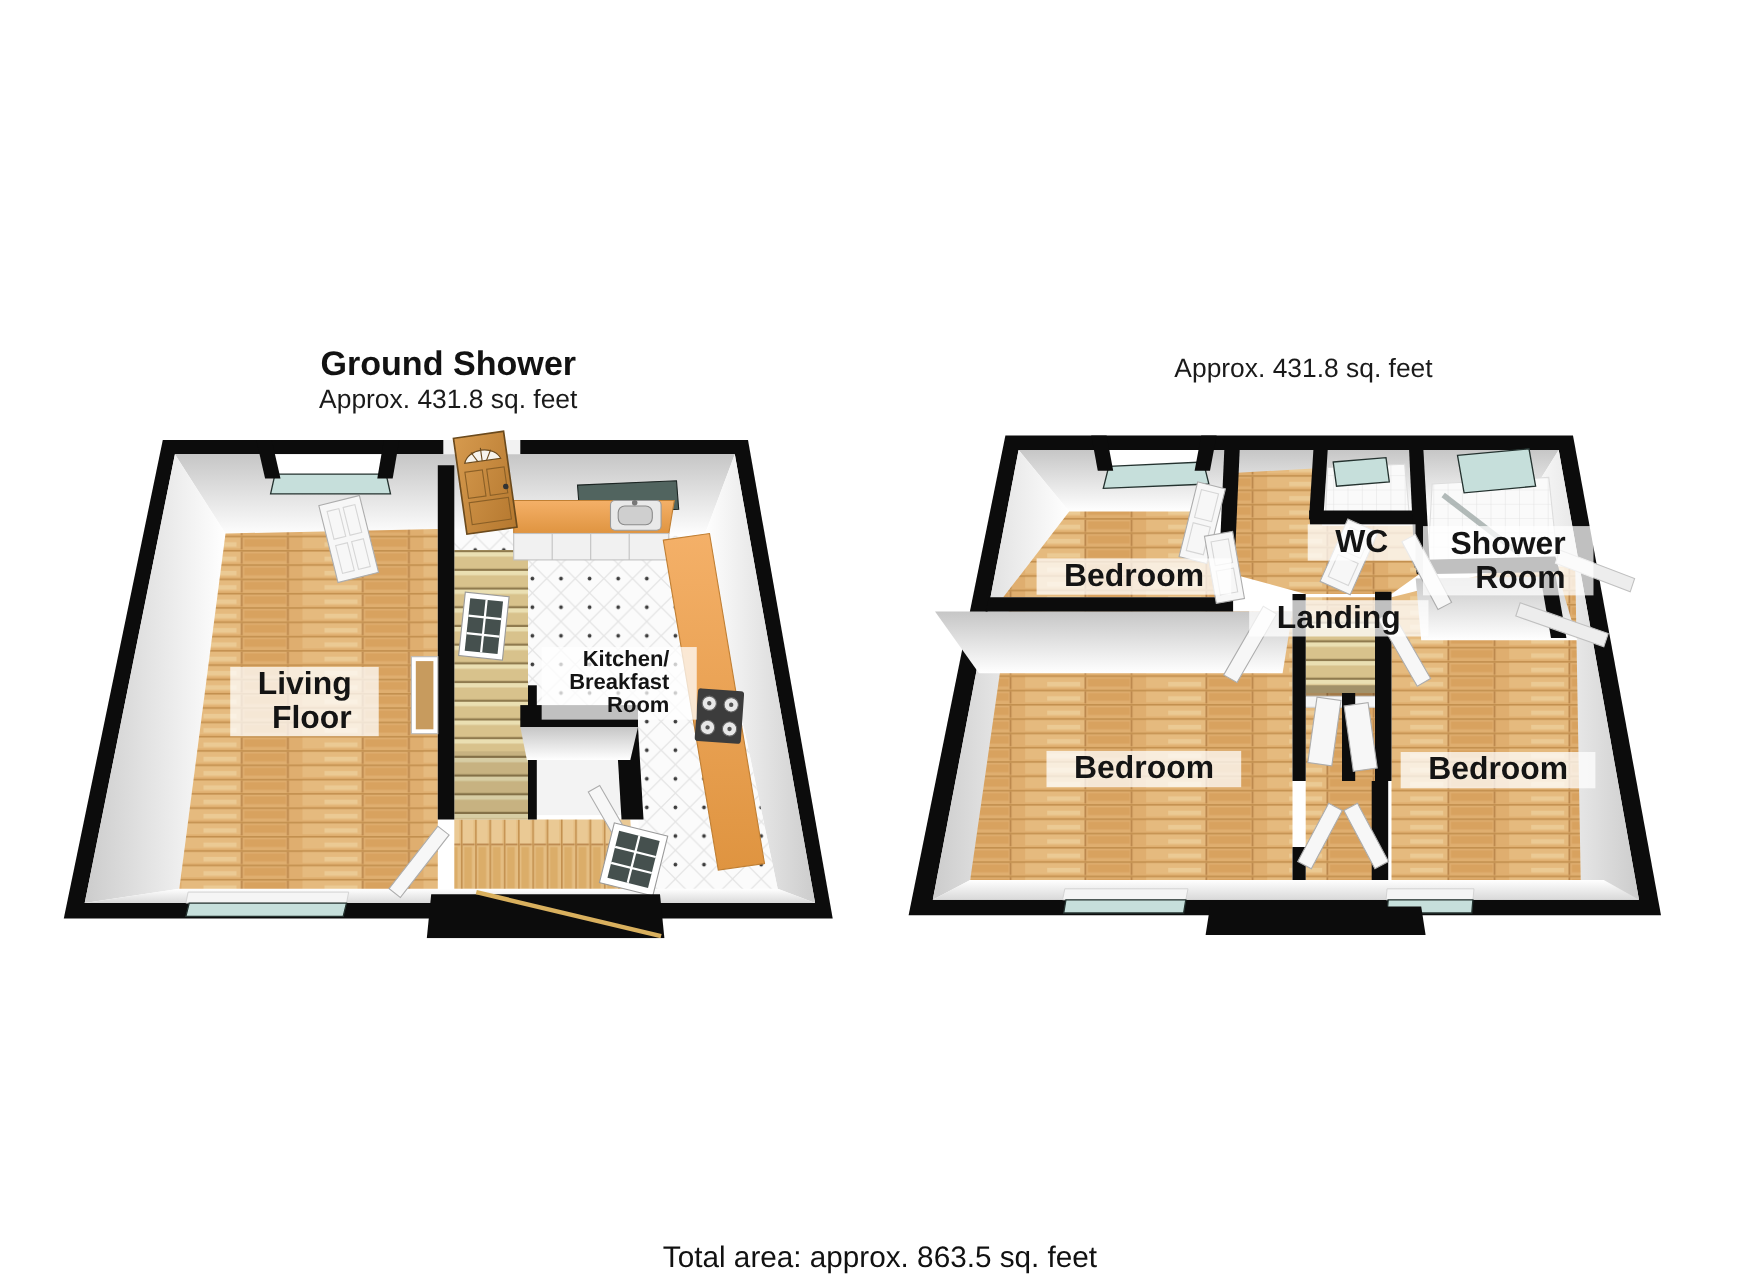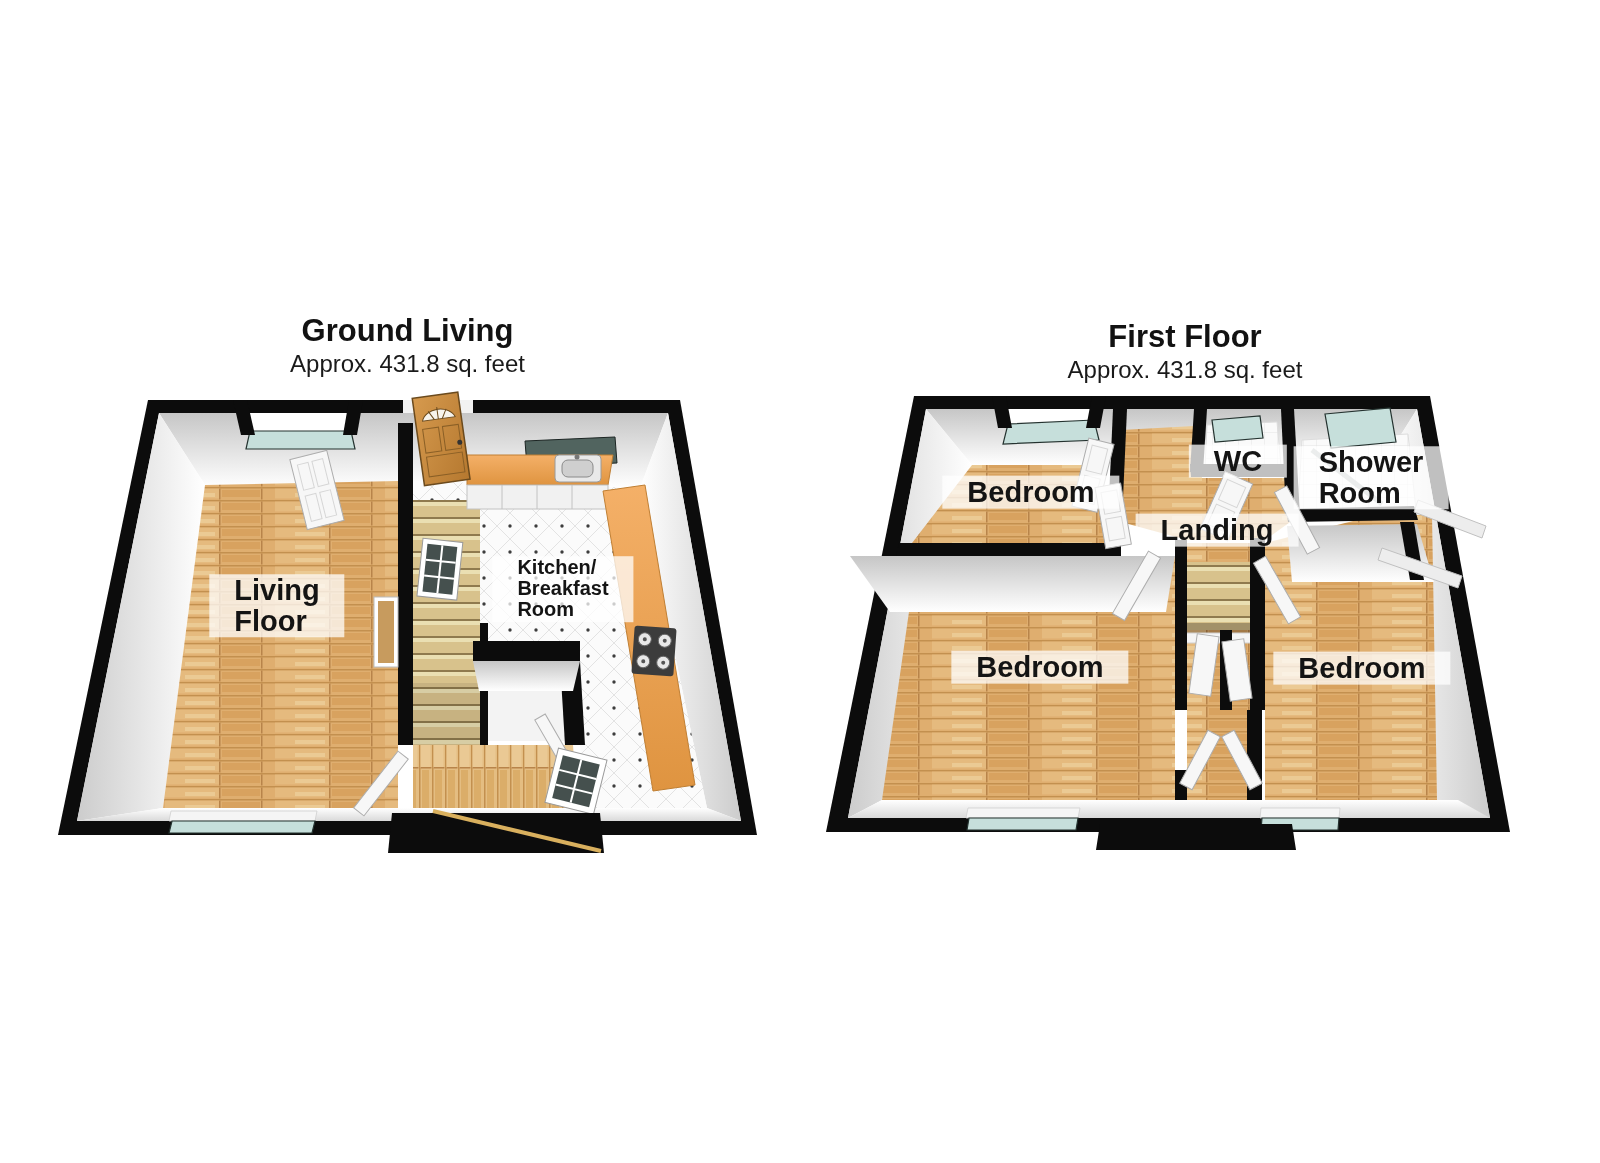--- a/index.html
+++ b/index.html
@@ -9,22 +9,22 @@
   }
   .floor-header{position:absolute;text-align:center;color:#121212;}
   .floor-title{font-size:31px;font-weight:bold;line-height:1.1;}
   .floor-area{font-size:24px;line-height:1.3;color:#1a1a1a;}
   .plan{position:absolute;}
   .plan svg{display:block;}
   .room-label{
     position:absolute;transform:translate(-50%,-50%);
     background:var(--label-bg,rgba(255,255,255,0.74));
     color:var(--label-text,#141414);
-    font-weight:bold;font-size:29px;line-height:1.06;text-align:left;
-    padding:1px 25px;white-space:pre-line;z-index:5;
+    font-weight:bold;font-size:29px;line-height:1.06;text-align:right;
+    padding:1px 25px;white-space:pre-line;z-index:5;margin-top:32px;
   }
   .footer-caption{
     position:absolute;top:1128px;left:0;width:1600px;text-align:center;
     font-size:27px;color:#111;
   }
   
   .wall{fill:var(--wall,#0c0c0c);}
   .glass{fill:var(--window-glass,#c6dfdb);stroke:#24322f;stroke-width:1.2;}
   .glassdark{fill:#51645f;stroke:#1c2523;stroke-width:1;}
   .sill{fill:#f5f5f5;stroke:#cfcfcf;stroke-width:0.8;}
@@ -91,21 +91,21 @@
           <stop offset="1" stop-color="#b5782f"></stop>
       </linearGradient>
       <linearGradient id="cgrad" x1="0" y1="0" x2="0" y2="1">
         <stop offset="0" stop-color="#f4b068"></stop>
           <stop offset="1" stop-color="#df9440"></stop>
       </linearGradient>
     </defs>
   </svg>
 
   <div class="floor-header" style="left:55px;top:314px;width:705px;">
-    <div class="floor-title">Ground Living</div>
+    <div class="floor-title">Ground Shower</div>
     <div class="floor-area">Approx. 431.8 sq. feet</div>
   </div>
 
   <div class="plan" style="left:55px;top:383px;">
     <svg width="705" height="470" viewBox="0 0 705 470">
 
       <polygon class="wall" points="93,17 625,17 702,452 3,452"></polygon>
       <polygon fill="#ffffff" points="104,30 613,30 686,438 22,438"></polygon>
 
       <g>
@@ -213,21 +213,20 @@
       <line x1="378" y1="428" x2="546" y2="468" stroke="#d9b05e" stroke-width="4"></line>
     </svg>
     <div class="room-label" style="left:222px;top:223px;">Living
 Floor</div>
     <div class="room-label" style="left:508px;top:206px;font-size:20px;">Kitchen/
 Breakfast
 Room</div>
   </div>
 
   <div class="floor-header" style="left:840px;top:320px;width:690px;">
-    <div class="floor-title">First Floor</div>
     <div class="floor-area">Approx. 431.8 sq. feet</div>
   </div>
 
   <div class="plan" style="left:822px;top:380px;">
     <svg width="690" height="470" viewBox="0 0 690 470">
 
       <polygon class="wall" points="92,16 608,16 688,452 4,452"></polygon>
       <polygon fill="#ffffff" points="104,29 595,29 668,438 26,438"></polygon>
       <g>
         <polygon fill="url(#wgN)" points="104,29 595,29 560,85 150,85"></polygon>
@@ -326,14 +325,15 @@
     </svg>
     <div class="room-label" style="left:209px;top:112px;">Bedroom</div>
     <div class="room-label" style="left:395px;top:150px;">Landing</div>
     <div class="room-label" style="left:416px;top:81px;">WC</div>
     <div class="room-label" style="left:549px;top:98px;">Shower
 Room</div>
     <div class="room-label" style="left:218px;top:287px;">Bedroom</div>
     <div class="room-label" style="left:540px;top:288px;">Bedroom</div>
   </div>
 
+  <div class="footer-caption">Total area: approx. 863.5 sq. feet</div>
 
 </div>
 
 </body></html>

